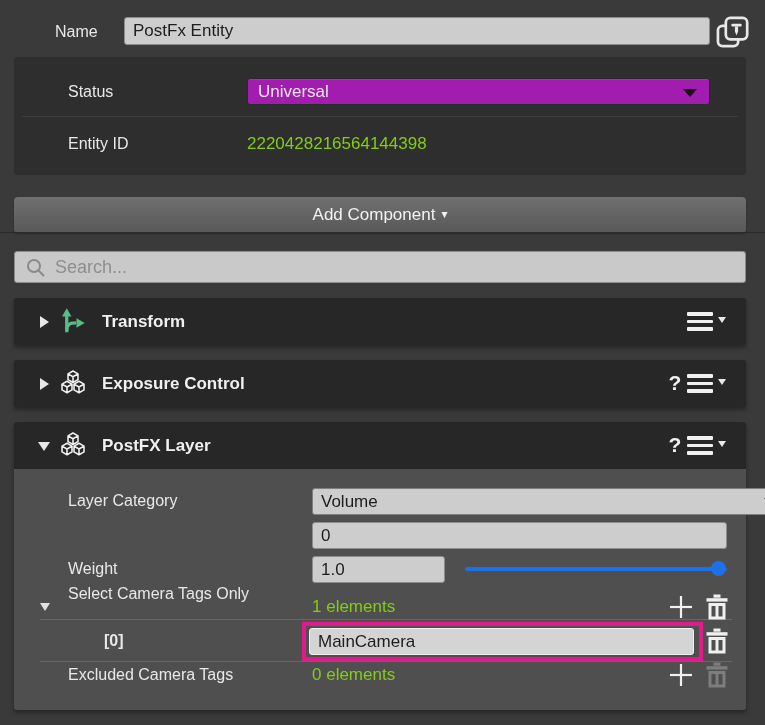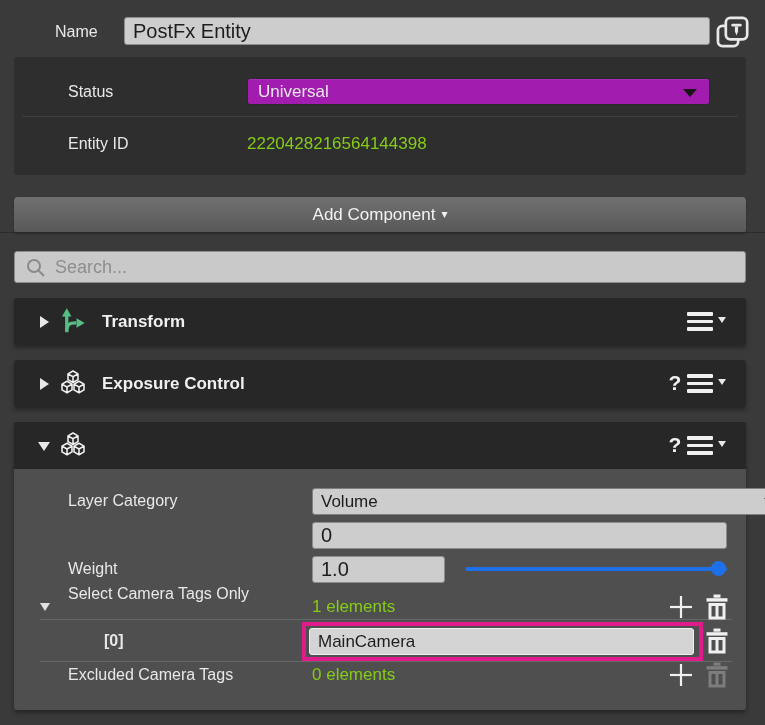--- a/index.html
+++ b/index.html
@@ -4,21 +4,21 @@
 <style>
   html,body{margin:0;padding:0;background:#3a3a3a;}
   *{box-sizing:border-box;font-family:"Liberation Sans","DejaVu Sans",sans-serif;}
   .screen{position:relative;width:765px;height:725px;background:#3a3a3a;overflow:hidden;}
   .lbl{position:absolute;font-size:16px;color:#e8e8e8;line-height:20px;white-space:nowrap;}
   .val{position:absolute;font-size:17px;color:#84cc16;line-height:20px;white-space:nowrap;}
   .bold{font-weight:bold;}
 
   
   .lfield{position:absolute;background:#cdcdcd;border:1px solid #8d8d8d;border-radius:3px;
-          font-size:20px;color:#1d1d1d;padding:0 8px;outline:none;}
+          font-size:17px;color:#1d1d1d;padding:0 8px;outline:none;}
 
   
   .pin-btn{position:absolute;left:714px;top:14px;width:36px;height:36px;background:transparent;border:none;padding:0;cursor:pointer;}
 
   
   .entity-panel{position:absolute;left:14px;top:57px;width:732px;height:118px;background:#2e2e2e;border-radius:3px;}
   .panel-sep{position:absolute;left:8px;top:59px;width:716px;height:1px;background:#3e3e3e;}
   .dark-select{position:absolute;left:233px;top:21px;width:463px;height:27px;background:#a21caf;
                border:1px solid #2a2a2a;border-radius:3px;box-shadow:inset 0 1px 0 rgba(255,255,255,0.07);
                color:#e8e8e8;font-size:17px;line-height:25px;padding:0 10px;cursor:pointer;}
@@ -150,20 +150,21 @@
 
   <div class="sec-hdr" style="top:422px;border-radius:3px 3px 0 0;">
     <span class="tri-down"></span>
     <svg class="sec-ic" width="30" height="30" viewBox="0 0 24 24">
       <g fill="none" stroke="#f0f0f0" stroke-width="1.25" stroke-linejoin="round">
         <path d="M12 2.4 L16 4.7 L12 7 L8 4.7 Z M8 4.7 L8 9.3 L12 11.6 L12 7 M16 4.7 L16 9.3 L12 11.6"></path>
         <path d="M7.2 10.6 L11.2 12.9 L7.2 15.2 L3.2 12.9 Z M3.2 12.9 L3.2 17.5 L7.2 19.8 L7.2 15.2 M11.2 12.9 L11.2 17.5 L7.2 19.8"></path>
         <path d="M16.8 10.6 L20.8 12.9 L16.8 15.2 L12.8 12.9 Z M12.8 12.9 L12.8 17.5 L16.8 19.8 L16.8 15.2 M20.8 12.9 L20.8 17.5 L16.8 19.8"></path>
       </g>
     </svg>
+    <span class="sec-title">PostFX Layer</span>
     <span class="help-q">?</span>
     <div class="menu-btn">
       <i></i>
         <i></i>
         <i></i>
       <span class="menu-caret"></span>
     </div>
   </div>
 
   <div class="postfx-body">

